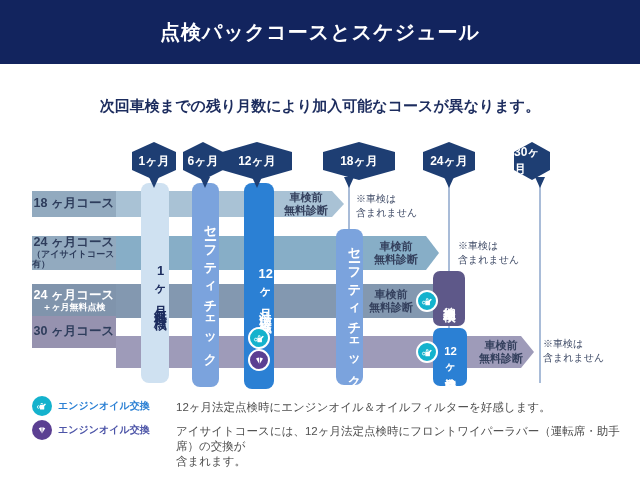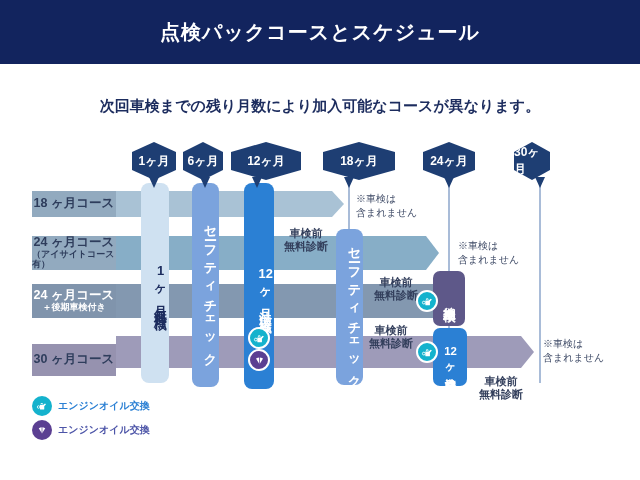--- a/index.html
+++ b/index.html
@@ -44,21 +44,21 @@
 
   
   .circle-icon { position:absolute; width:22px; height:22px; border-radius:50%;
                  border:2px solid #ffffff; box-sizing:border-box; display:flex;
                  align-items:center; justify-content:center; z-index:5; }
   .circle-icon svg { width:13px; height:13px; }
 
   
   .diag { position:absolute; display:flex; flex-direction:column; align-items:center;
           justify-content:center; color:#333f5c; font-size:11px; font-weight:bold;
-          line-height:13px; z-index:3; text-align:center;margin-top:36px; }
+          line-height:13px; z-index:3; text-align:center; }
   .note { position:absolute; color:#3d4965; font-size:10px; line-height:14px; z-index:3; }
 
   
   .legend-icon { position:absolute; width:20px; height:20px; border-radius:50%;
                  display:flex; align-items:center; justify-content:center; }
   .legend-icon svg { width:12px; height:12px; }
   .legend-label { position:absolute; font-size:10px; font-weight:bold; }
   .legend-desc { position:absolute; font-size:11.5px; color:#4e4e4e; line-height:15px; }
 </style>
 </head>
@@ -70,21 +70,21 @@
     <div class="header-title">点検パックコースとスケジュール</div>
   </div>
   <div class="subtitle">次回車検までの残り月数により加入可能なコースが異なります。</div>
 
   <div class="vline" style="left:348px;"></div>
   <div class="vline" style="left:448px;"></div>
   <div class="vline" style="left:539px;"></div>
 
   <div class="marker" style="left:132px;width:44px;">1ヶ月</div>
   <div class="marker" style="left:183px;width:40px;">6ヶ月</div>
-  <div class="marker" style="left:231px;width:70px;">12ヶ月</div>
+  <div class="marker" style="left:222px;width:70px;">12ヶ月</div>
   <div class="marker" style="left:323px;width:72px;">18ヶ月</div>
   <div class="marker" style="left:423px;width:52px;">24ヶ月</div>
   <div class="marker" style="left:514px;width:36px;">30ヶ月</div>
   <div class="marker-tail" style="left:149px;"></div>
   <div class="marker-tail" style="left:200px;"></div>
   <div class="marker-tail" style="left:252px;"></div>
   <div class="marker-tail" style="left:344px;"></div>
   <div class="marker-tail" style="left:444px;"></div>
   <div class="marker-tail" style="left:535px;"></div>
 
@@ -112,29 +112,29 @@
     <span>車検前</span>
       <span>無料診断</span>
   </div>
   <div class="note" style="left:458px;top:239px;">
     <div>※車検は</div>
       <div>含まれません</div>
   </div>
 
   <div class="row-label" style="top:284px;height:34px;background:#8094ac;color:#ffffff;">
     <div class="name">24 ヶ月コース</div>
-    <div class="sub">＋後期車検付き</div>
+    <div class="sub">＋ヶ月無料点検</div>
   </div>
   <div class="row-bar" style="left:116px;top:284px;width:333px;height:34px;background:#8398b0;"></div>
   <div class="diag" style="left:361px;top:284px;width:60px;height:34px;">
     <span>車検前</span>
       <span>無料診断</span>
   </div>
 
-  <div class="row-label" style="top:344px;height:32px;background:#9692af;color:#2e3d5c;">
+  <div class="row-label" style="top:316px;height:32px;background:#9692af;color:#2e3d5c;">
     <div class="name">30 ヶ月コース</div>
   </div>
   <div class="row-bar" style="left:116px;top:336px;width:405px;height:32px;background:#9e9bb9;"></div>
   <div class="bar-tip" style="left:521px;top:336px;border-top:16px solid transparent;border-bottom:16px solid transparent;border-left:13px solid #9e9bb9;"></div>
   <div class="diag" style="left:471px;top:336px;width:60px;height:32px;">
     <span>車検前</span>
       <span>無料診断</span>
   </div>
   <div class="note" style="left:543px;top:337px;">
     <div>※車検は</div>
@@ -187,22 +187,27 @@
   </div>
 
   <div class="legend-icon" style="left:32px;top:396px;background:#14b2cd;">
     <svg viewBox="0 0 24 24">
         <path fill="#fff" d="M8 10h6l4-3 2 1.5-3.5 4V18a1 1 0 0 1-1 1H9a1 1 0 0 1-1-1z"></path>
         <path fill="none" stroke="#fff" stroke-width="1.6" d="M10 9V7h3v2"></path>
         <circle cx="5.2" cy="14" r="2.6" fill="none" stroke="#fff" stroke-width="1.6"></circle>
       </svg>
   </div>
   <div class="legend-label" style="left:58px;top:399px;color:#2b80d4;">エンジンオイル交換</div>
+  <div class="legend-desc" style="left:176px;top:400px;">12ヶ月法定点検時にエンジンオイル＆オイルフィルターを好感します。</div>
 
   <div class="legend-icon" style="left:32px;top:420px;background:#5b3f92;">
     <svg viewBox="0 0 24 24">
         <path fill="#fff" d="M12 19 5.5 8.5A12.5 12.5 0 0 1 18.5 8.5Z"></path>
         <path stroke="#5b3f92" stroke-width="1.4" d="M12 19 12 5"></path>
       </svg>
   </div>
   <div class="legend-label" style="left:58px;top:423px;color:#4d55a8;">エンジンオイル交換</div>
+  <div class="legend-desc" style="left:176px;top:424px;">
+    <div>アイサイトコースには、12ヶ月法定点検時にフロントワイパーラバー（運転席・助手席）の交換が</div>
+    <div>含まれます。</div>
+  </div>
 
 </div>
 
 </body></html>

